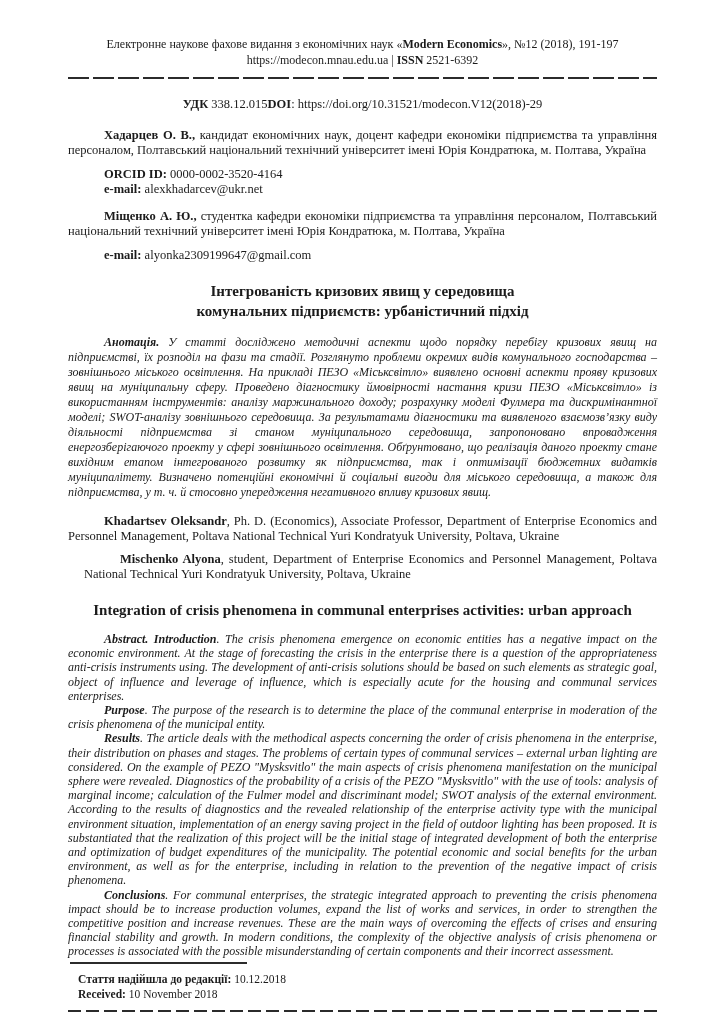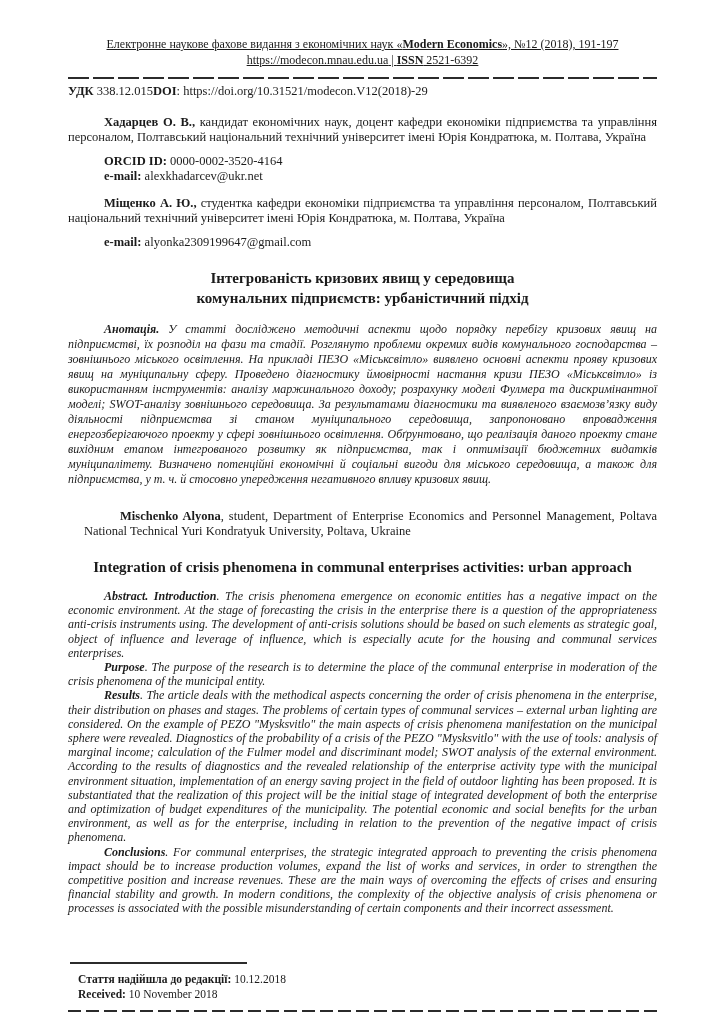--- a/index.html
+++ b/index.html
@@ -9,28 +9,28 @@
     color:#1b1b1b;
     -webkit-font-smoothing:antialiased;
   }
   .page {
     box-sizing:border-box;
     width:725px; height:1024px;
     padding:36px 68px 12px 68px;
     display:flex; flex-direction:column;
     overflow:hidden;
   }
-  .journal-header { text-align:center; font-size:12px; line-height:16px;text-decoration:underline; }
+  .journal-header { text-align:center; font-size:12px; line-height:16px; }
   .dash-line {
     height:2px; margin-top:9px;
     background:repeating-linear-gradient(to right,#2b2b2b 0 21px, transparent 21px 25px);
   }
   .meta-row {
-    display:flex; justify-content:flex-start;
-    font-size:12.5px; line-height:15px; margin-top:5px;
+    display:flex; justify-content:center;
+    font-size:12.5px; line-height:15px; margin-top:18px;
   }
   .para {
     font-size:12.5px; line-height:15px;
     text-align:justify; text-indent:36px; margin:0;
   }
   .author-ua-1 { margin-top:16px; }
   .author-ua-2 { margin-top:12px; }
   .contact-block { margin:9px 0 0 36px; font-size:12.5px; line-height:15px; }
   .contact-line { white-space:nowrap; }
   .title-ua {
@@ -93,20 +93,21 @@
   <div class="title-ua">
     <span>Інтегрованість кризових явищ у середовища</span><br>
     <span>комунальних підприємств: урбаністичний підхід</span>
   </div>
 
   <div class="abstract-ua-block">
     <p class="abstract"><span class="lead">Анотація.</span><span> У статті досліджено методичні аспекти щодо порядку перебігу кризових явищ на підприємстві, їх розподіл на фази та стадії. Розглянуто проблеми окремих видів комунального господарства – зовнішнього міського освітлення. На прикладі ПЕЗО «Міськсвітло» виявлено основні аспекти прояву кризових явищ на муніципальну сферу. Проведено діагностику ймовірності настання кризи ПЕЗО «Міськсвітло» із використанням інструментів: аналізу маржинального доходу; розрахунку моделі Фулмера та дискримінантної моделі; SWOT-аналізу зовнішнього середовища. За результатами діагностики та виявленого взаємозв’язку виду діяльності підприємства зі станом муніципального середовища, запропоновано впровадження енергозберігаючого проекту у сфері зовнішнього освітлення. Обґрунтовано, що реалізація даного проекту стане вихідним етапом інтегрованого розвитку як підприємства, так і оптимізації бюджетних видатків муніципалітету. Визначено потенційні економічні й соціальні вигоди для міського середовища, а також для підприємства, у т. ч. й стосовно упередження негативного впливу кризових явищ.</span></p>
   </div>
 
   <div class="authors-en-block">
+    <p class="para"><b>Khadartsev Oleksandr</b><span>, Ph. D. (Economics), Associate Professor, Department of Enterprise Economics and Personnel Management, Poltava National Technical Yuri Kondratyuk University, Poltava, Ukraine</span></p>
     <p class="para author-en-2"><b>Mischenko Alyona</b><span>, student, Department of Enterprise Economics and Personnel Management, Poltava National Technical Yuri Kondratyuk University, Poltava, Ukraine</span></p>
   </div>
 
   <div class="title-en">Integration of crisis phenomena in communal enterprises activities: urban approach</div>
 
   <div class="abstract-en-block">
     <p class="abstract"><span class="lead">Abstract. Introduction</span><span>. The crisis phenomena emergence on economic entities has a negative impact on the economic environment. At the stage of forecasting the crisis in the enterprise there is a question of the appropriateness anti-crisis instruments using. The development of anti-crisis solutions should be based on such elements as strategic goal, object of influence and leverage of influence, which is especially acute for the housing and communal services enterprises.</span></p>
     <p class="abstract"><span class="lead">Purpose</span><span>. The purpose of the research is to determine the place of the communal enterprise in moderation of the crisis phenomena of the municipal entity.</span></p>
     <p class="abstract"><span class="lead">Results</span><span>. The article deals with the methodical aspects concerning the order of crisis phenomena in the enterprise, their distribution on phases and stages. The problems of certain types of communal services – external urban lighting are considered. On the example of PEZO "Mysksvitlo" the main aspects of crisis phenomena manifestation on the municipal sphere were revealed. Diagnostics of the probability of a crisis of the PEZO "Mysksvitlo" with the use of tools: analysis of marginal income; calculation of the Fulmer model and discriminant model; SWOT analysis of the external environment. According to the results of diagnostics and the revealed relationship of the enterprise activity type with the municipal environment situation, implementation of an energy saving project in the field of outdoor lighting has been proposed. It is substantiated that the realization of this project will be the initial stage of integrated development of both the enterprise and optimization of budget expenditures of the municipality. The potential economic and social benefits for the urban environment, as well as for the enterprise, including in relation to the prevention of the negative impact of crisis phenomena.</span></p>
     <p class="abstract"><span class="lead">Conclusions</span><span>. For communal enterprises, the strategic integrated approach to preventing the crisis phenomena impact should be to increase production volumes, expand the list of works and services, in order to strengthen the competitive position and increase revenues. These are the main ways of overcoming the effects of crises and ensuring financial stability and growth. In modern conditions, the complexity of the objective analysis of crisis phenomena or processes is associated with the possible misunderstanding of certain components and their incorrect assessment.</span></p>

